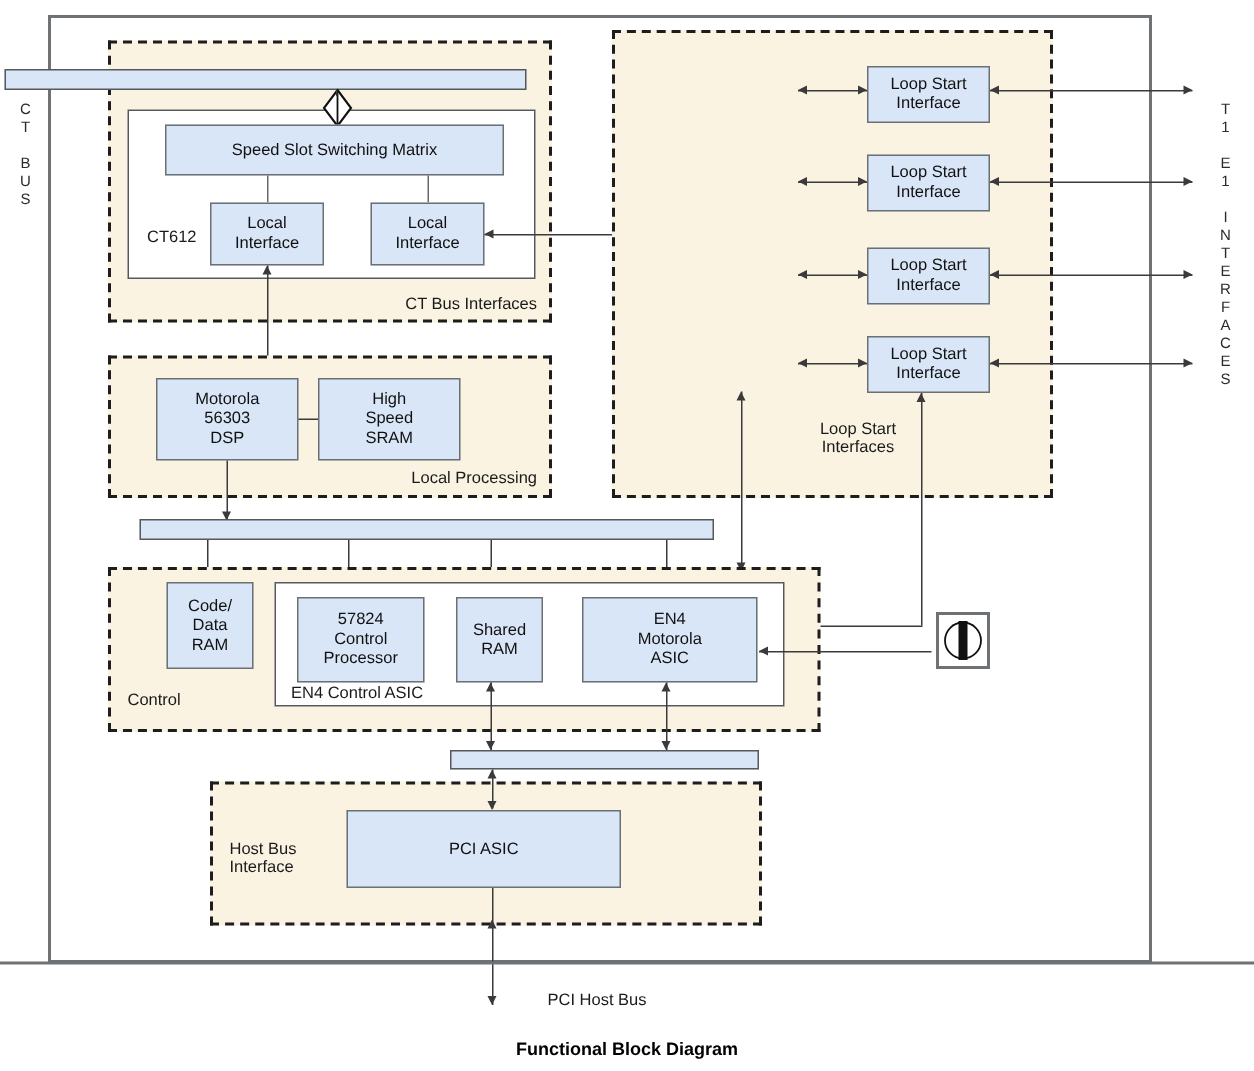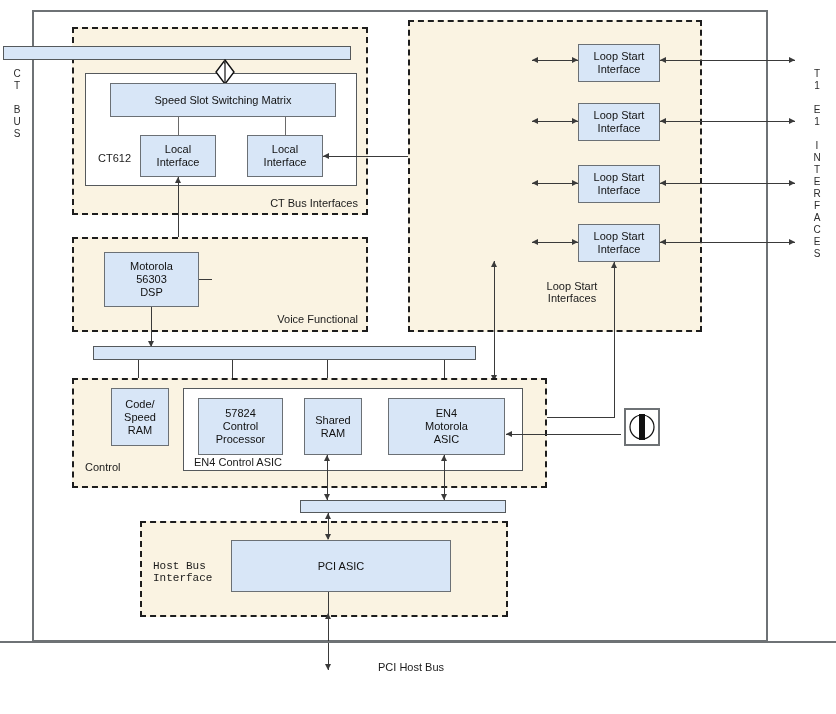--- a/index.html
+++ b/index.html
@@ -187,26 +187,29 @@
 Interface</div>
 
   <div class="abs line-h" style="left:323px; top:156px; width:135px;"></div>
   <div class="abs arrow arrow-left" style="left:323px; top:153px;"></div>
 
   <div class="abs line-v" style="left:178px; top:177px; width:1px; height:75px;"></div>
   <div class="abs arrow arrow-up" style="left:175px; top:177px;"></div>
   <div class="abs arrow arrow-down" style="left:175px; top:246px;"></div>
 
   <div class="abs group" style="left:72px; top:237px; width:296px; height:95px;"></div>
-  <div class="group-label right" style="left:208px; top:313px; width:150px;">Voice Functional</div>
+  <div class="group-label right" style="left:208px; top:313px; width:150px;">Local Processing</div>
 
   <div class="abs block" style="left:104px; top:252px; width:95px; height:55px;">Motorola
 56303
 DSP</div>
 
+  <div class="abs block" style="left:212px; top:252px; width:95px; height:55px;">High
+Speed
+SRAM</div>
 
   <div class="abs line-h" style="left:199px; top:279px; width:13px;"></div>
 
   <div class="abs line-v" style="left:151px; top:307px; height:40px;"></div>
   <div class="abs arrow arrow-down" style="left:148px; top:341px;"></div>
 
   <div class="abs group" style="left:408px; top:20px; width:294px; height:312px;"></div>
   <div class="group-label center" style="left:512px; top:280px; width:120px;">Loop Start
 Interfaces</div>
 
@@ -275,21 +278,21 @@
   <div class="abs line-v" style="left:327px; top:360px; height:38px;"></div>
   <div class="abs arrow arrow-down" style="left:324px; top:392px;"></div>
 
   <div class="abs line-v" style="left:444px; top:360px; height:38px;"></div>
   <div class="abs arrow arrow-down" style="left:441px; top:392px;"></div>
 
   <div class="abs group" style="left:72px; top:378px; width:475px; height:110px;"></div>
   <div class="group-label" style="left:85px; top:461px; width:120px;">Control</div>
 
   <div class="abs block" style="left:111px; top:388px; width:58px; height:58px;">Code/
-Speed
+Data
 RAM</div>
 
   <div class="abs enclosure" style="left:183px; top:388px; width:340px; height:83px;"></div>
   <div class="enclosure-label" style="left:194px; top:456px;">EN4 Control ASIC</div>
 
   <div class="abs block" style="left:198px; top:398px; width:85px; height:57px;">57824
 Control
 Processor</div>
 
   <div class="abs block" style="left:304px; top:398px; width:58px; height:57px;">Shared
@@ -313,31 +316,32 @@
   <div class="abs arrow arrow-up" style="left:324px; top:455px;"></div>
 
   <div class="abs line-v" style="left:444px; top:455px; height:50px;"></div>
   <div class="abs arrow arrow-up" style="left:441px; top:455px;"></div>
   <div class="abs arrow arrow-down" style="left:441px; top:494px;"></div>
   <div class="abs arrow arrow-down" style="left:324px; top:494px;"></div>
 
   <div class="abs busbar" style="left:300px; top:500px; width:206px; height:13px;"></div>
 
   <div class="abs group" style="left:140px; top:521px; width:368px; height:96px;"></div>
-  <div class="group-label" style="left:153px; top:560px; width:110px;font-family:Liberation Mono, monospace;">Host Bus
+  <div class="group-label" style="left:153px; top:560px; width:110px;">Host Bus
 Interface</div>
 
   <div class="abs line-v" style="left:328px; top:513px; height:26px;"></div>
   <div class="abs arrow arrow-up" style="left:325px; top:513px;"></div>
   <div class="abs arrow arrow-down" style="left:325px; top:534px;"></div>
 
-  <div class="abs block" style="left:231px; top:540px; width:220px; height:52px;">PCI ASIC</div>
+  <div class="abs block" style="left:231px; top:540px; width:183px; height:52px;">PCI ASIC</div>
 
   <div class="abs line-v" style="left:328px; top:592px; height:78px;"></div>
   <div class="abs arrow arrow-up" style="left:325px; top:613px;"></div>
   <div class="abs arrow arrow-down" style="left:325px; top:664px;"></div>
 
   <div class="abs hrule" style="left:0px; top:641px; width:836px;"></div>
 
-  <div class="plain-label" style="left:357px; top:661px;padding-left:21px;">PCI Host Bus</div>
-
+  <div class="plain-label" style="left:344px; top:661px;padding-left:21px;">PCI Host Bus</div>
+
+  <div class="footer-title" style="left:0px; top:692px; width:836px;">Functional Block Diagram</div>
 
 </div>
 
 </body></html>

